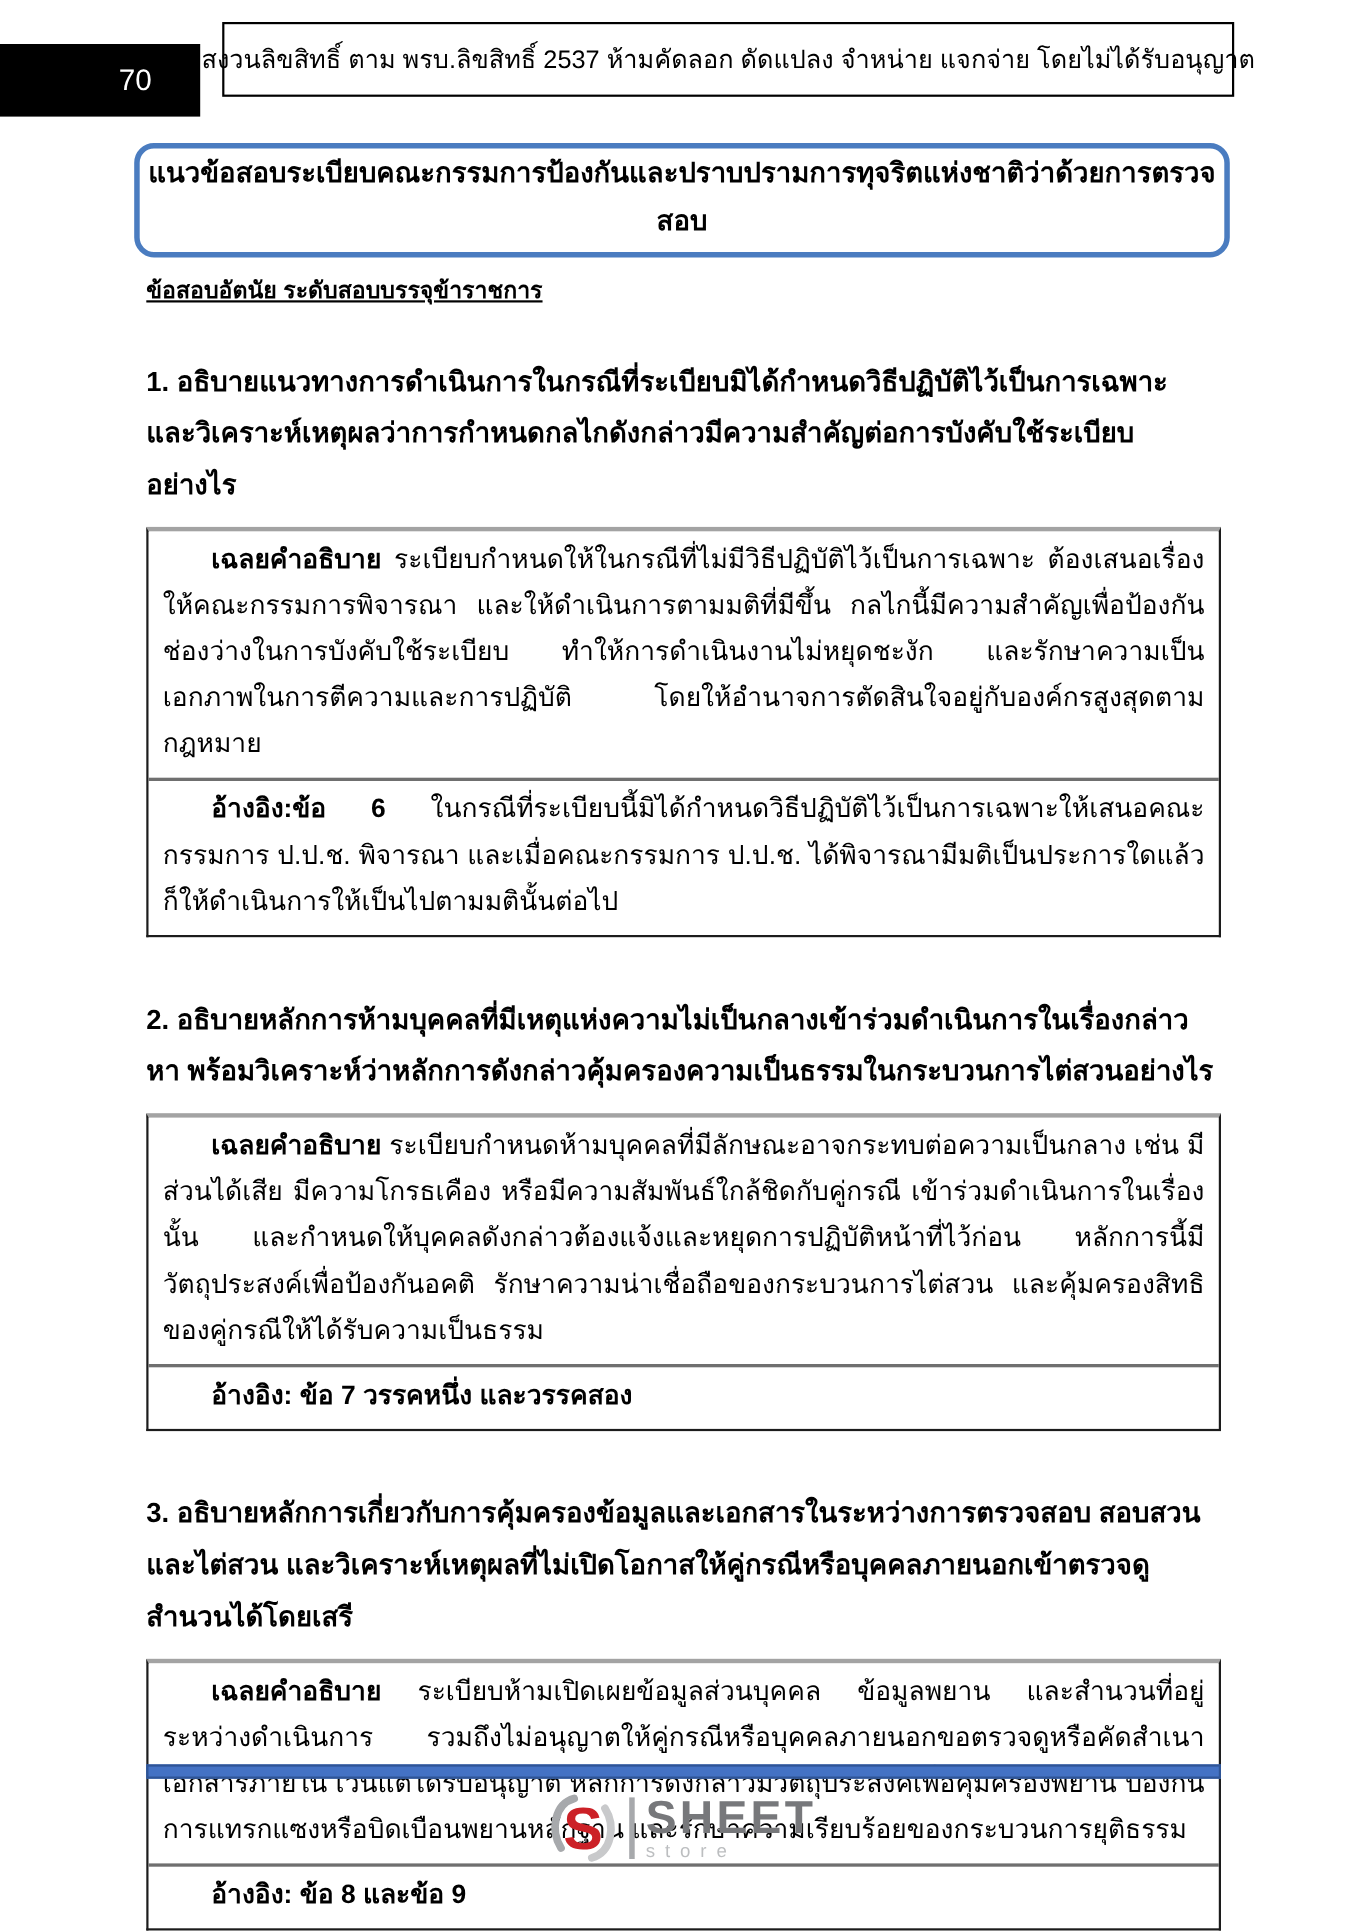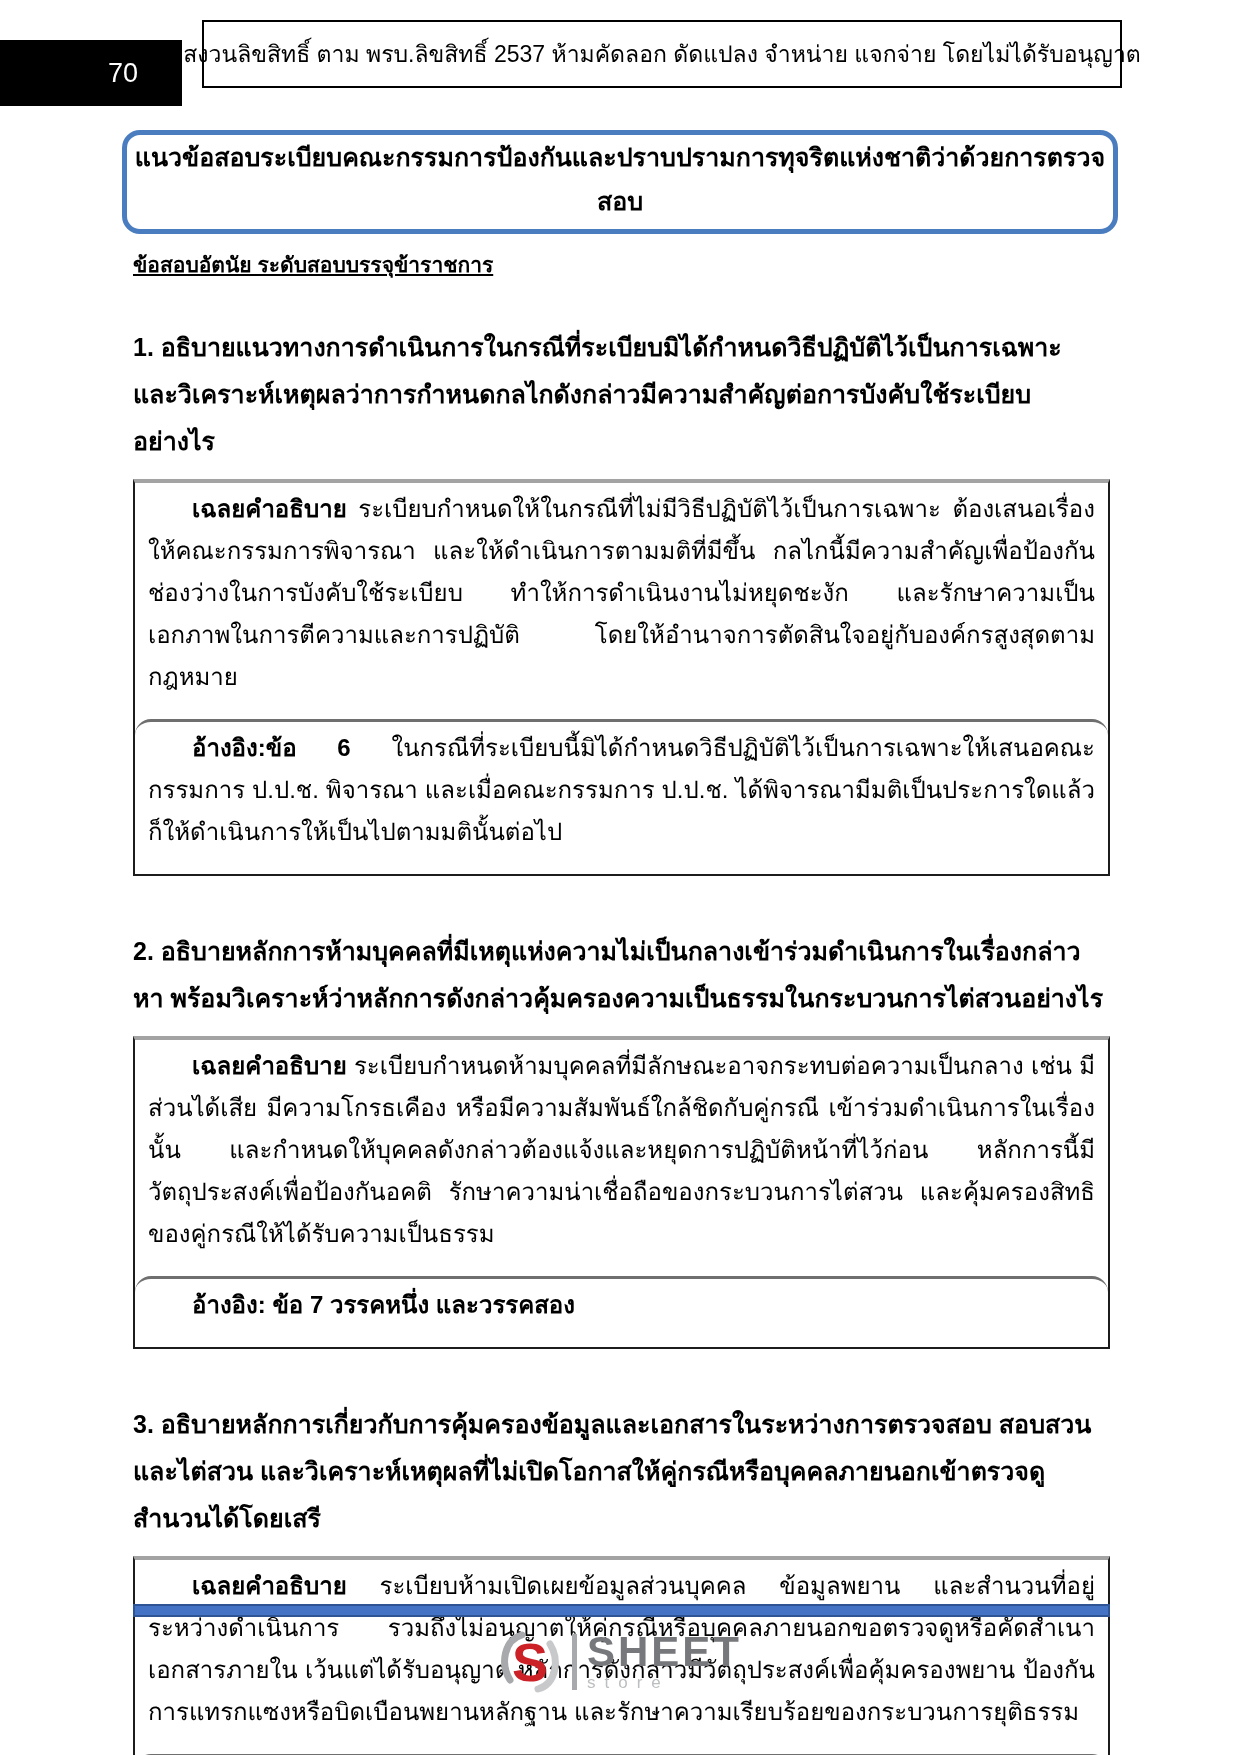--- a/index.html
+++ b/index.html
@@ -31,24 +31,24 @@
     margin:0;font-size:21px;font-weight:bold;text-decoration:underline;
     line-height:30px;
   }
   .question{margin:44px 0 0;font-size:25px;font-weight:bold;line-height:47px;}
   .question.later{margin-top:52px;}
   .answer-box{
     margin-top:14px;border:2px solid #1c1c1c;border-top:4px solid #a3a3a3;
     background:#fff;
   }
   .exp,.ref{
-    margin:0;padding:5px 13px 21px;font-size:24px;line-height:42px;
+    margin:0;padding:5px 13px 9px;font-size:24px;line-height:42px;
     text-align:justify;text-indent:44px;
   }
-  .ref{border-top:3px solid #6f6f6f;border-radius:16px;}
+  .ref{border-top:3px solid #6f6f6f;}
   .lbl{font-weight:bold;}
   
   .footer-divider{
     position:absolute;left:133px;top:1604px;width:977px;height:13px;
     background:#4472c4;border:2px solid #2e5496;box-sizing:border-box;
   }
   .logo-row{
     position:absolute;left:0;top:1630px;width:1240px;display:flex;
     align-items:center;justify-content:center;gap:10px;
   }

